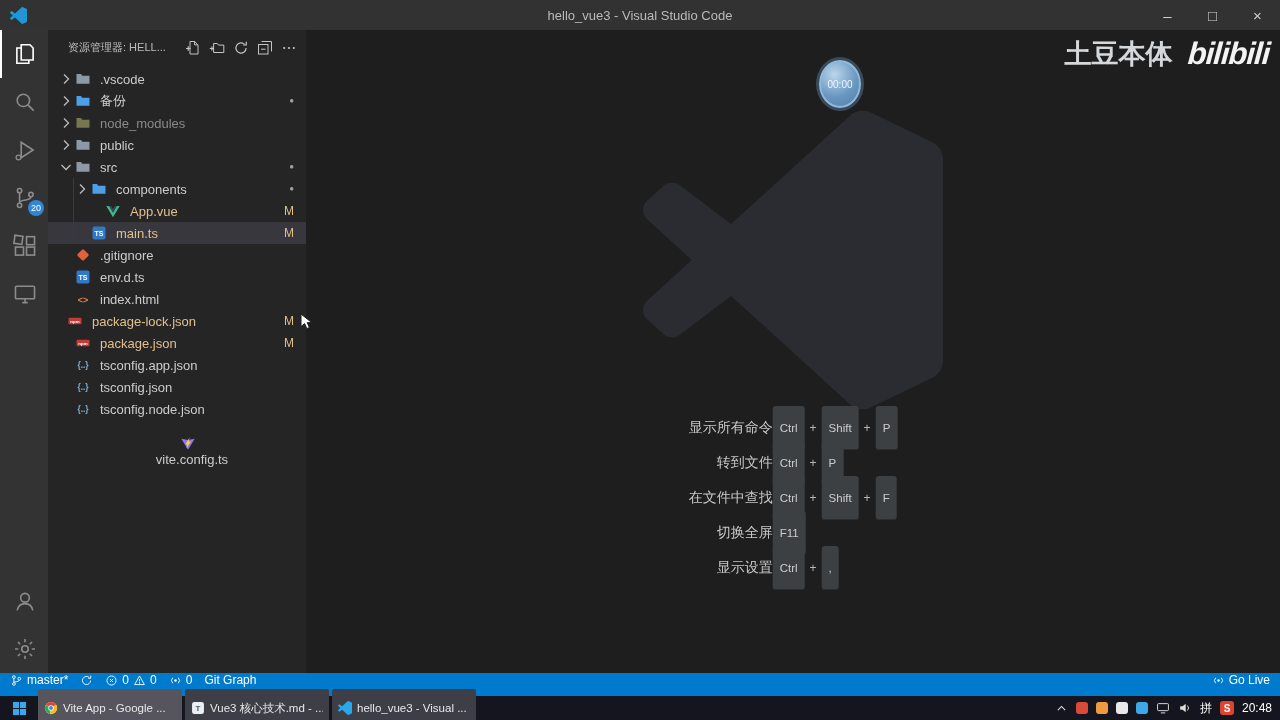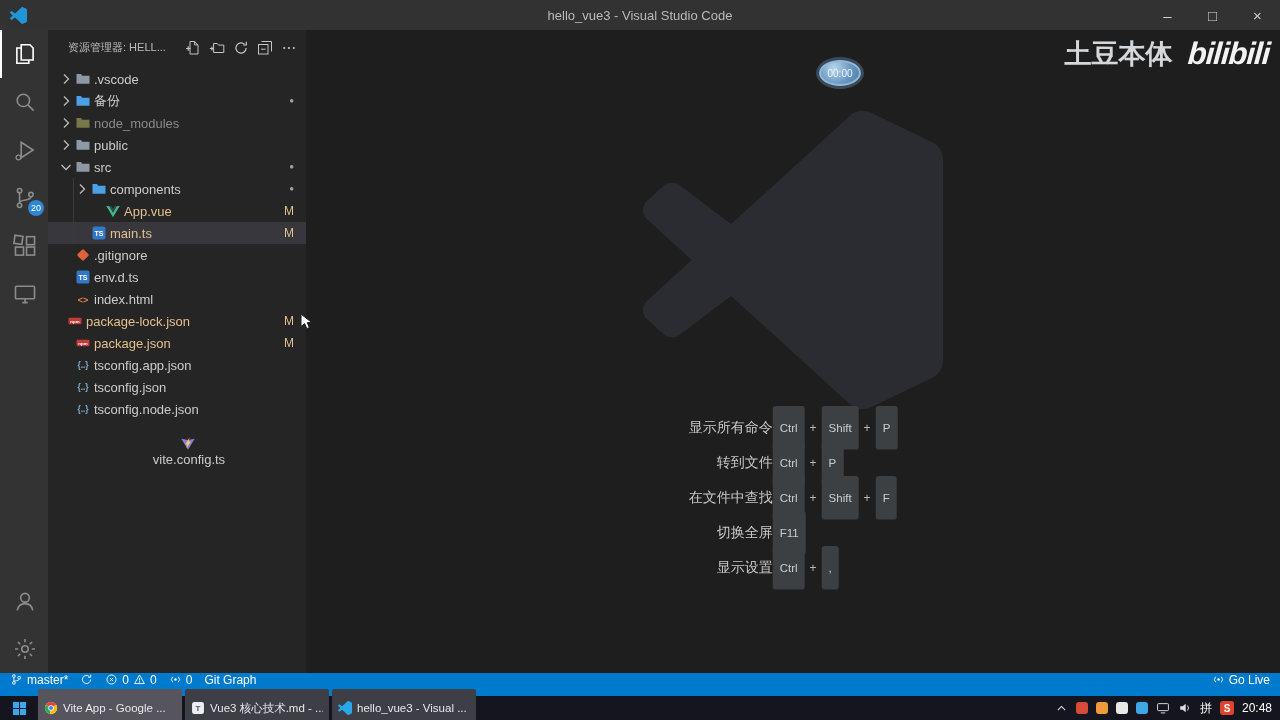--- a/index.html
+++ b/index.html
@@ -22,43 +22,43 @@
 .sidebar{width:258px;background:#252526;display:flex;flex-direction:column}
 .sb-header{height:35px;display:flex;align-items:center;padding:0 6px 0 20px;font-size:11px;color:#bcbcbc;flex:none}
 .sb-title{flex:1;white-space:nowrap;overflow:hidden}
 .sb-tools{display:flex;gap:2px}
 .sb-tool{width:22px;height:22px;display:flex;align-items:center;justify-content:center;border-radius:4px;cursor:pointer}
 .tree{position:relative;padding-top:3px}
 .tree-row{height:22px;display:flex;align-items:center;font-size:13px;color:#cccccc;cursor:pointer;white-space:nowrap}
 .tree-row.selected{background:#37373d}
 .chevron{width:16px;height:16px;flex:none;display:flex;align-items:center;justify-content:center}
 .file-icon{width:20px;height:16px;flex:none;display:flex;align-items:center;justify-content:flex-start;padding-left:1px}
-.label{margin-left:0}
+.label{margin-left:6px}
 .tree-row.dim .label{color:#8a8a8a}
 .tree-row.modified .label{color:#e2c08d}
 .row-meta{margin-left:auto;padding-right:12px;display:flex;align-items:center}
 .m-badge{color:#e2c08d;font-size:12px}
 .row-dot{color:#9da1a4;font-size:8px;line-height:1}
 .indent-guide{position:absolute;left:25px;width:1px;background:#3b3b3b}
 .editor{flex:1;position:relative;background:#1e1e1e;overflow:hidden}
 .vs-watermark{position:absolute;top:80px;left:50%;transform:translateX(-50%)}
 .shortcuts{position:absolute;top:380px;left:50%;transform:translateX(-50%);display:grid;grid-template-columns:max-content max-content;}
 .sc-label{justify-self:end;display:flex;align-items:center;height:35px;font-size:14px;color:#c8c8c8}
 .sc-keys{display:flex;align-items:center;height:35px;gap:5px}
 .kbd{background:#3d4043;border-radius:3px;padding:16px 7px;font-size:11.5px;color:#cccccc;box-shadow:inset 0 -1px 0 #2b2d2f}
 .sc-plus{color:#b9b9b9;font-size:12px}
-.timer{position:absolute;top:30px;left:534px;transform:translateX(-50%);width:42px;height:26px;border-radius:50%;background:radial-gradient(circle at 35% 28%,#b9d6ec,#6b98c2 55%,#4f7ea8);border:2px solid #93b9d8;box-shadow:0 0 0 3px rgba(90,128,165,.45);display:flex;align-items:center;justify-content:center}
+.timer{position:absolute;top:30px;left:534px;transform:translateX(-50%);width:42px;height:48px;border-radius:50%;background:radial-gradient(circle at 35% 28%,#b9d6ec,#6b98c2 55%,#4f7ea8);border:2px solid #93b9d8;box-shadow:0 0 0 3px rgba(90,128,165,.45);display:flex;align-items:center;justify-content:center}
 .timer span{font-size:10px;color:#eef6ff}
 .bili-mark{position:absolute;top:6px;right:10px;display:flex;align-items:center;gap:16px;opacity:.95}
 .tudou{font-size:27px;font-weight:bold;color:#dfe2e5}
 .bili-logo{font-size:31px;font-weight:800;font-style:italic;color:#ffffff;letter-spacing:-1px;transform:skewX(-4deg)}
 .statusbar{height:23px;background:#007acc;display:flex;align-items:center;color:#fff;font-size:12px;padding:0 4px;position:relative;z-index:5}
 .sb-left,.sb-right{display:flex;align-items:center;height:100%}
 .sb-right{margin-left:auto}
-.status-item{display:flex;align-items:flex-start;gap:4px;padding:0 6px;height:100%;cursor:pointer}
+.status-item{display:flex;align-items:flex-end;gap:4px;padding:9px 6px;height:100%;cursor:pointer}
 .taskbar{height:24px;background:#15151f;display:flex;align-items:center;position:relative;z-index:5}
 .tb-start{width:38px;height:100%;display:flex;align-items:center;justify-content:center;cursor:pointer}
 .tb-apps{display:flex;align-items:center;gap:3px;height:100%;padding:1px 0}
 .tb-app{width:144px;height:38px;background:#3e3e47;display:flex;align-items:center;gap:5px;padding:0 6px;border-radius:2px;cursor:pointer}
 .tb-app.active{background:#56555e}
 .tb-ic{display:flex;flex:none}
 .tb-label{font-size:11.5px;color:#e8e8e8;white-space:nowrap;overflow:hidden}
 .tb-tray{margin-left:auto;display:flex;align-items:center;gap:8px;padding-right:8px;height:100%}
 .tray-ic{display:flex;cursor:pointer}
 .tray-dot{width:12px;height:12px;border-radius:3px;display:inline-block;cursor:pointer}

